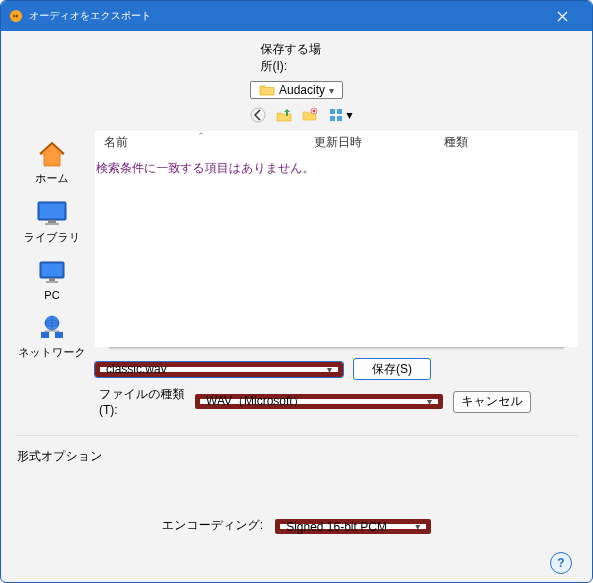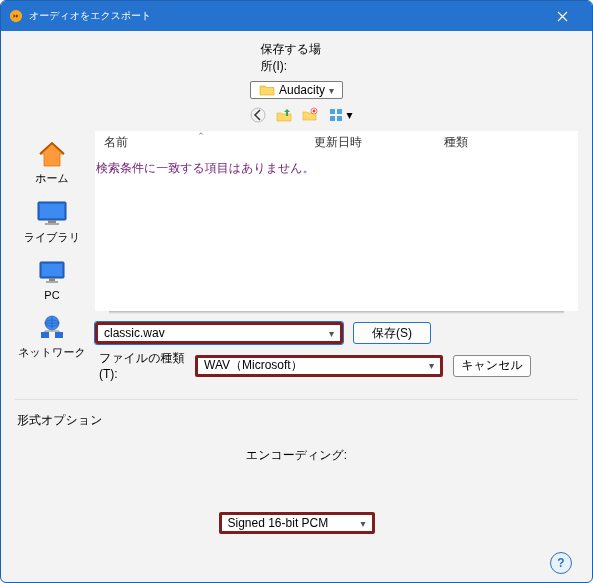--- a/index.html
+++ b/index.html
@@ -28,30 +28,30 @@
   .col { padding: 0 8px; height: 100%; display: flex; align-items: center; position: relative; cursor: pointer; }
   .col .sort { font-size: 9px; color: #888; position: absolute; top: -1px; left: 50%; transform: translateX(-50%); }
   .c1 { width: 210px; }
   .c2 { width: 130px; }
   .c3 { width: 80px; }
   .listbody { flex: 1; text-align: left; padding-top: 6px; color: #701a75; }
   .shadowbar { height: 3px; margin: 0 14px 2px 14px; background: linear-gradient(to bottom, rgba(0,0,0,0.25), rgba(0,0,0,0)); }
   .fields { padding: 6px 0 10px 0; }
   .frow { display: flex; align-items: center; gap: 10px; margin-bottom: 6px; }
   .frow .flabel { width: 90px; padding-left: 4px; }
-  .combo { border: 3px solid #7f1d1d; background: #fff; height: 22px; display: flex; align-items: center; padding: 0 6px; border-radius: 2px; cursor: pointer; }
+  .combo { border: 5px solid #7f1d1d; background: #fff; height: 15px; display: flex; align-items: center; padding: 0 6px; border-radius: 2px; cursor: pointer; }
   .combo .ctext { flex: 1; }
   .combo .chev { color: #555; font-size: 10px; }
   .fname-combo { width: 248px; outline: 1px solid #2573ce; outline-offset: 0; }
   .ftype-combo { width: 248px; }
   .btn { width: 78px; height: 22px; border: 1px solid #888; border-radius: 3px; background: #fdfdfd; display: flex; align-items: center; justify-content: center; cursor: pointer; }
   .btn.primary { border-color: #2573ce; }
   .sep { height: 1px; background: #e0e0e0; margin: 2px 0 8px 0; }
   .opts-label { margin: 4px 0 18px 2px; }
-  .enc-row { display: flex; align-items: center; justify-content: center; gap: 12px; flex-direction: column; }
+  .enc-row { display: flex; align-items: flex-end; justify-content: center; gap: 12px; }
   .enc-combo { width: 156px; margin-top: 36px; }
   .footer { display: flex; justify-content: flex-end; padding: 18px 6px 8px 0; }
   .help { width: 22px; height: 22px; border-radius: 50%; border: 1px solid #2573ce; background: #e8f2fd; color: #2573ce; display: flex; align-items: center; justify-content: center; font-weight: bold; cursor: pointer; }
 </style>
 </head>
 <body>
 
 <div class="window">
 
   <div class="titlebar">

